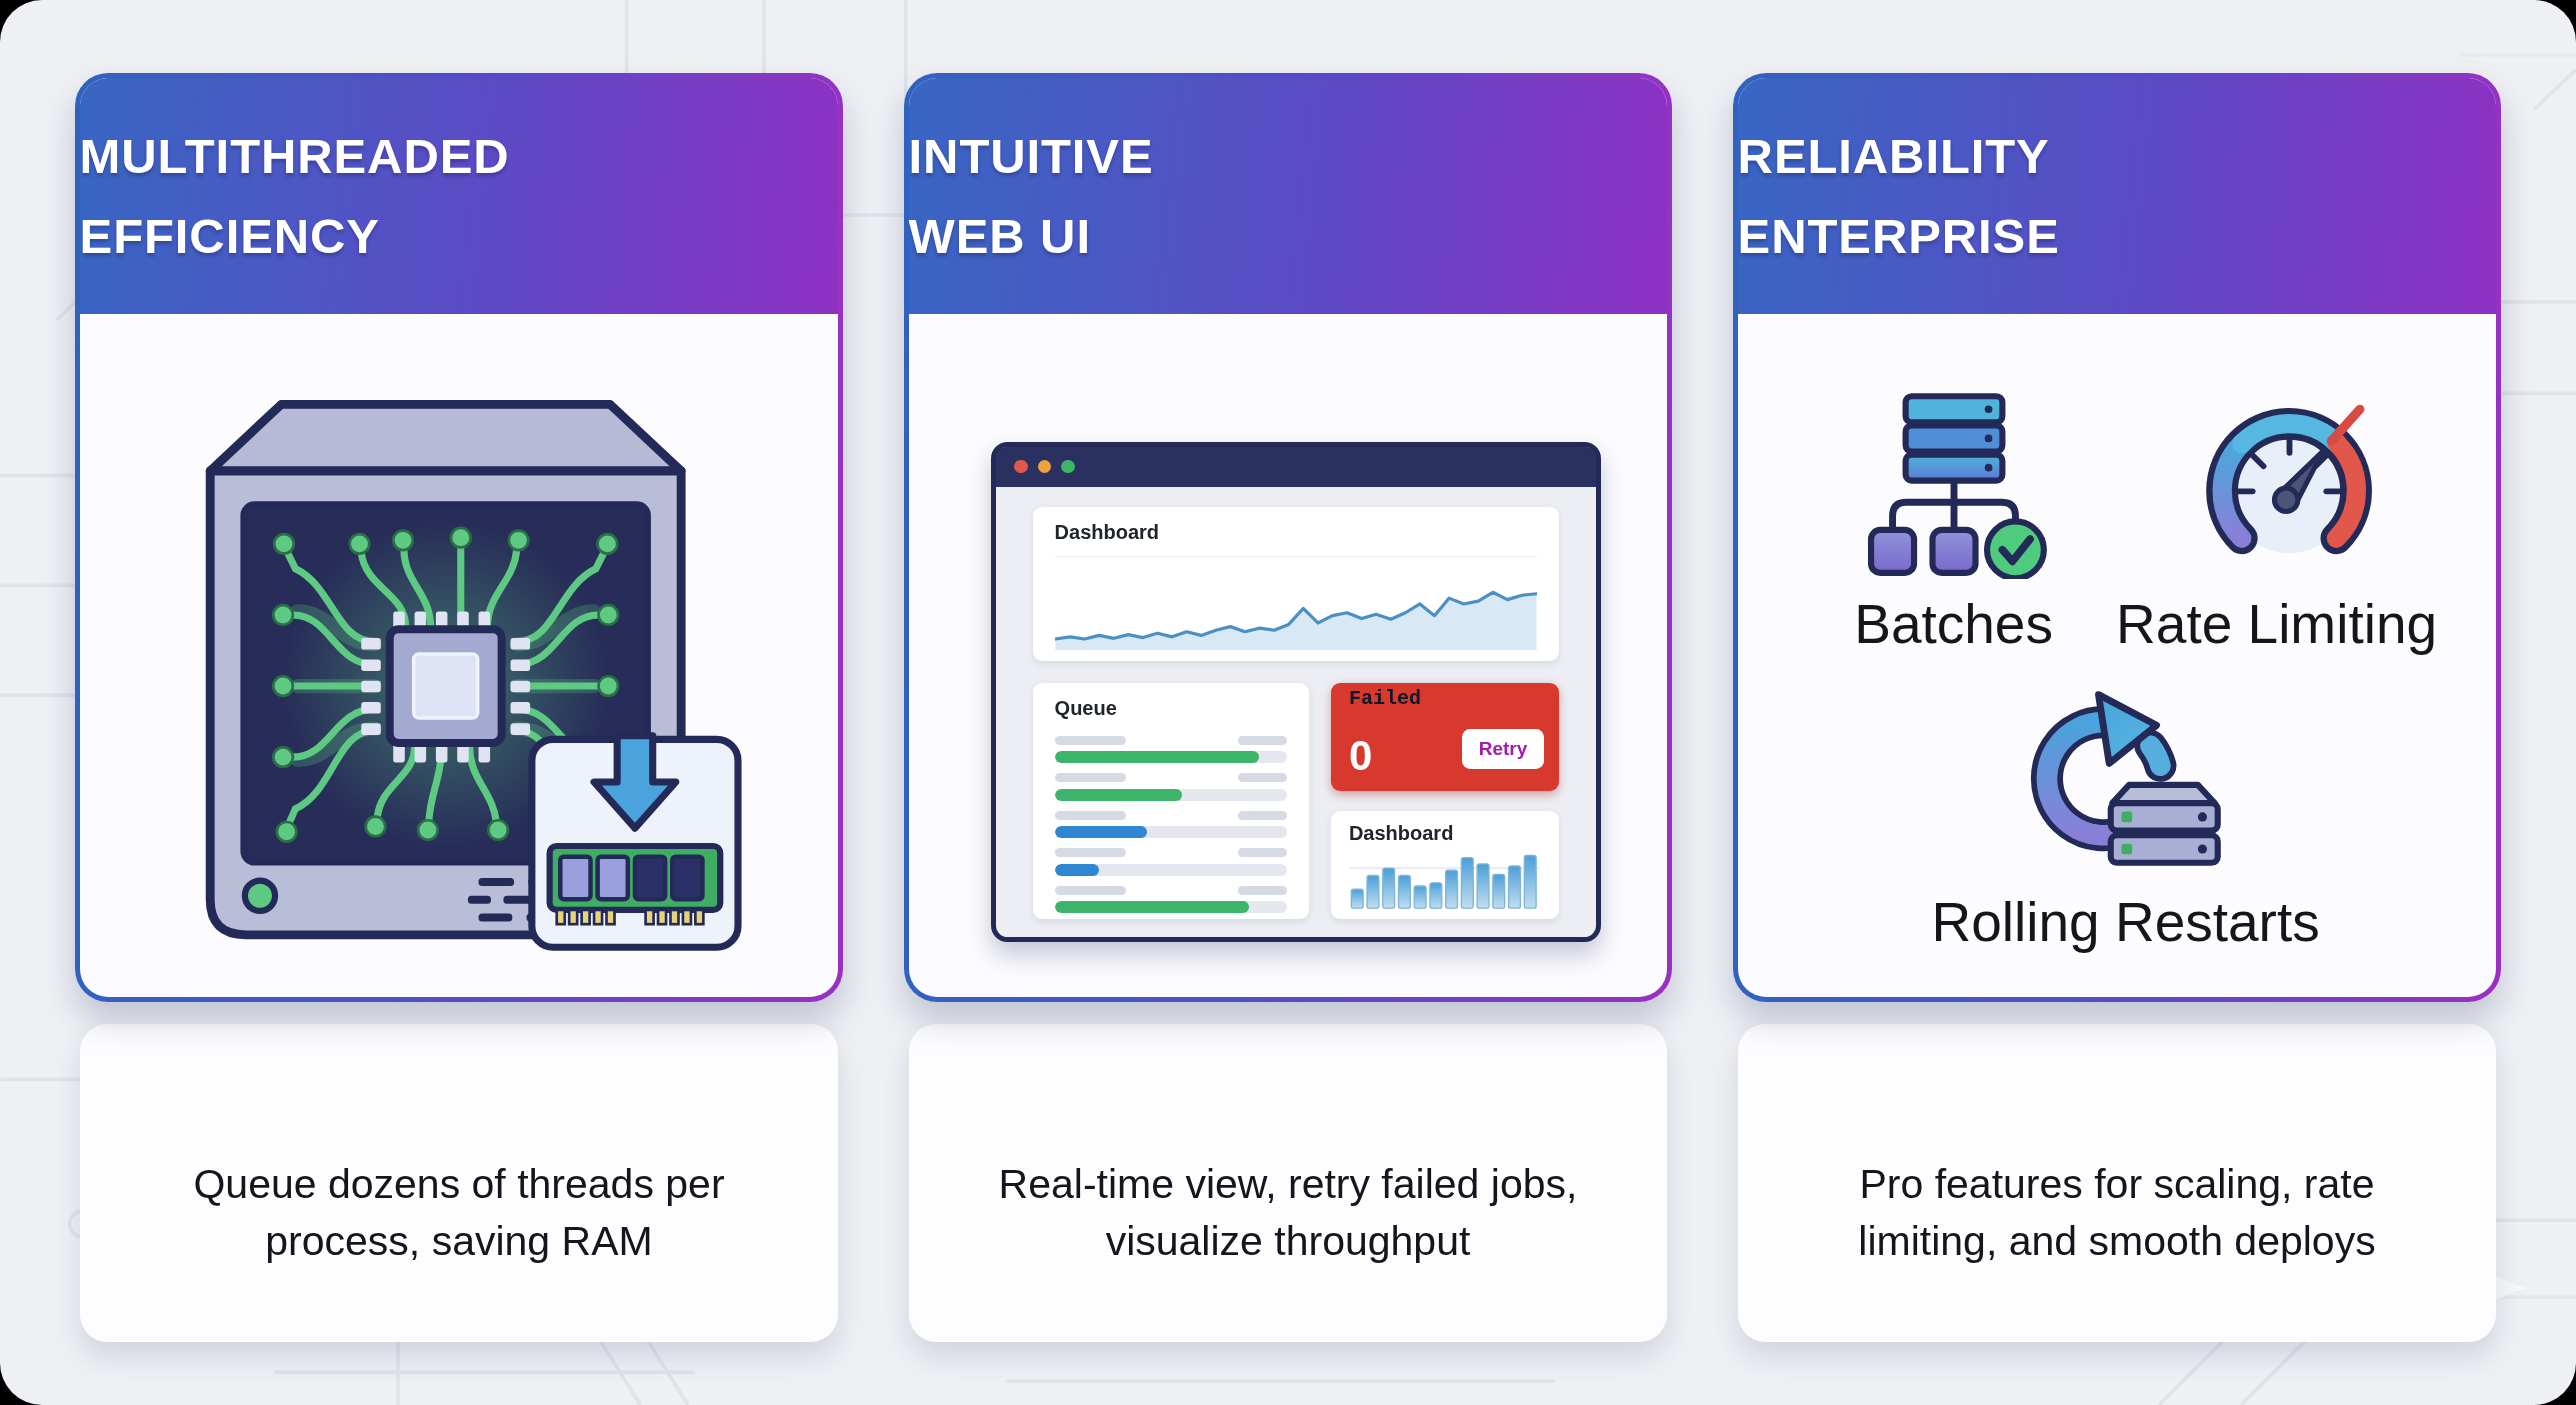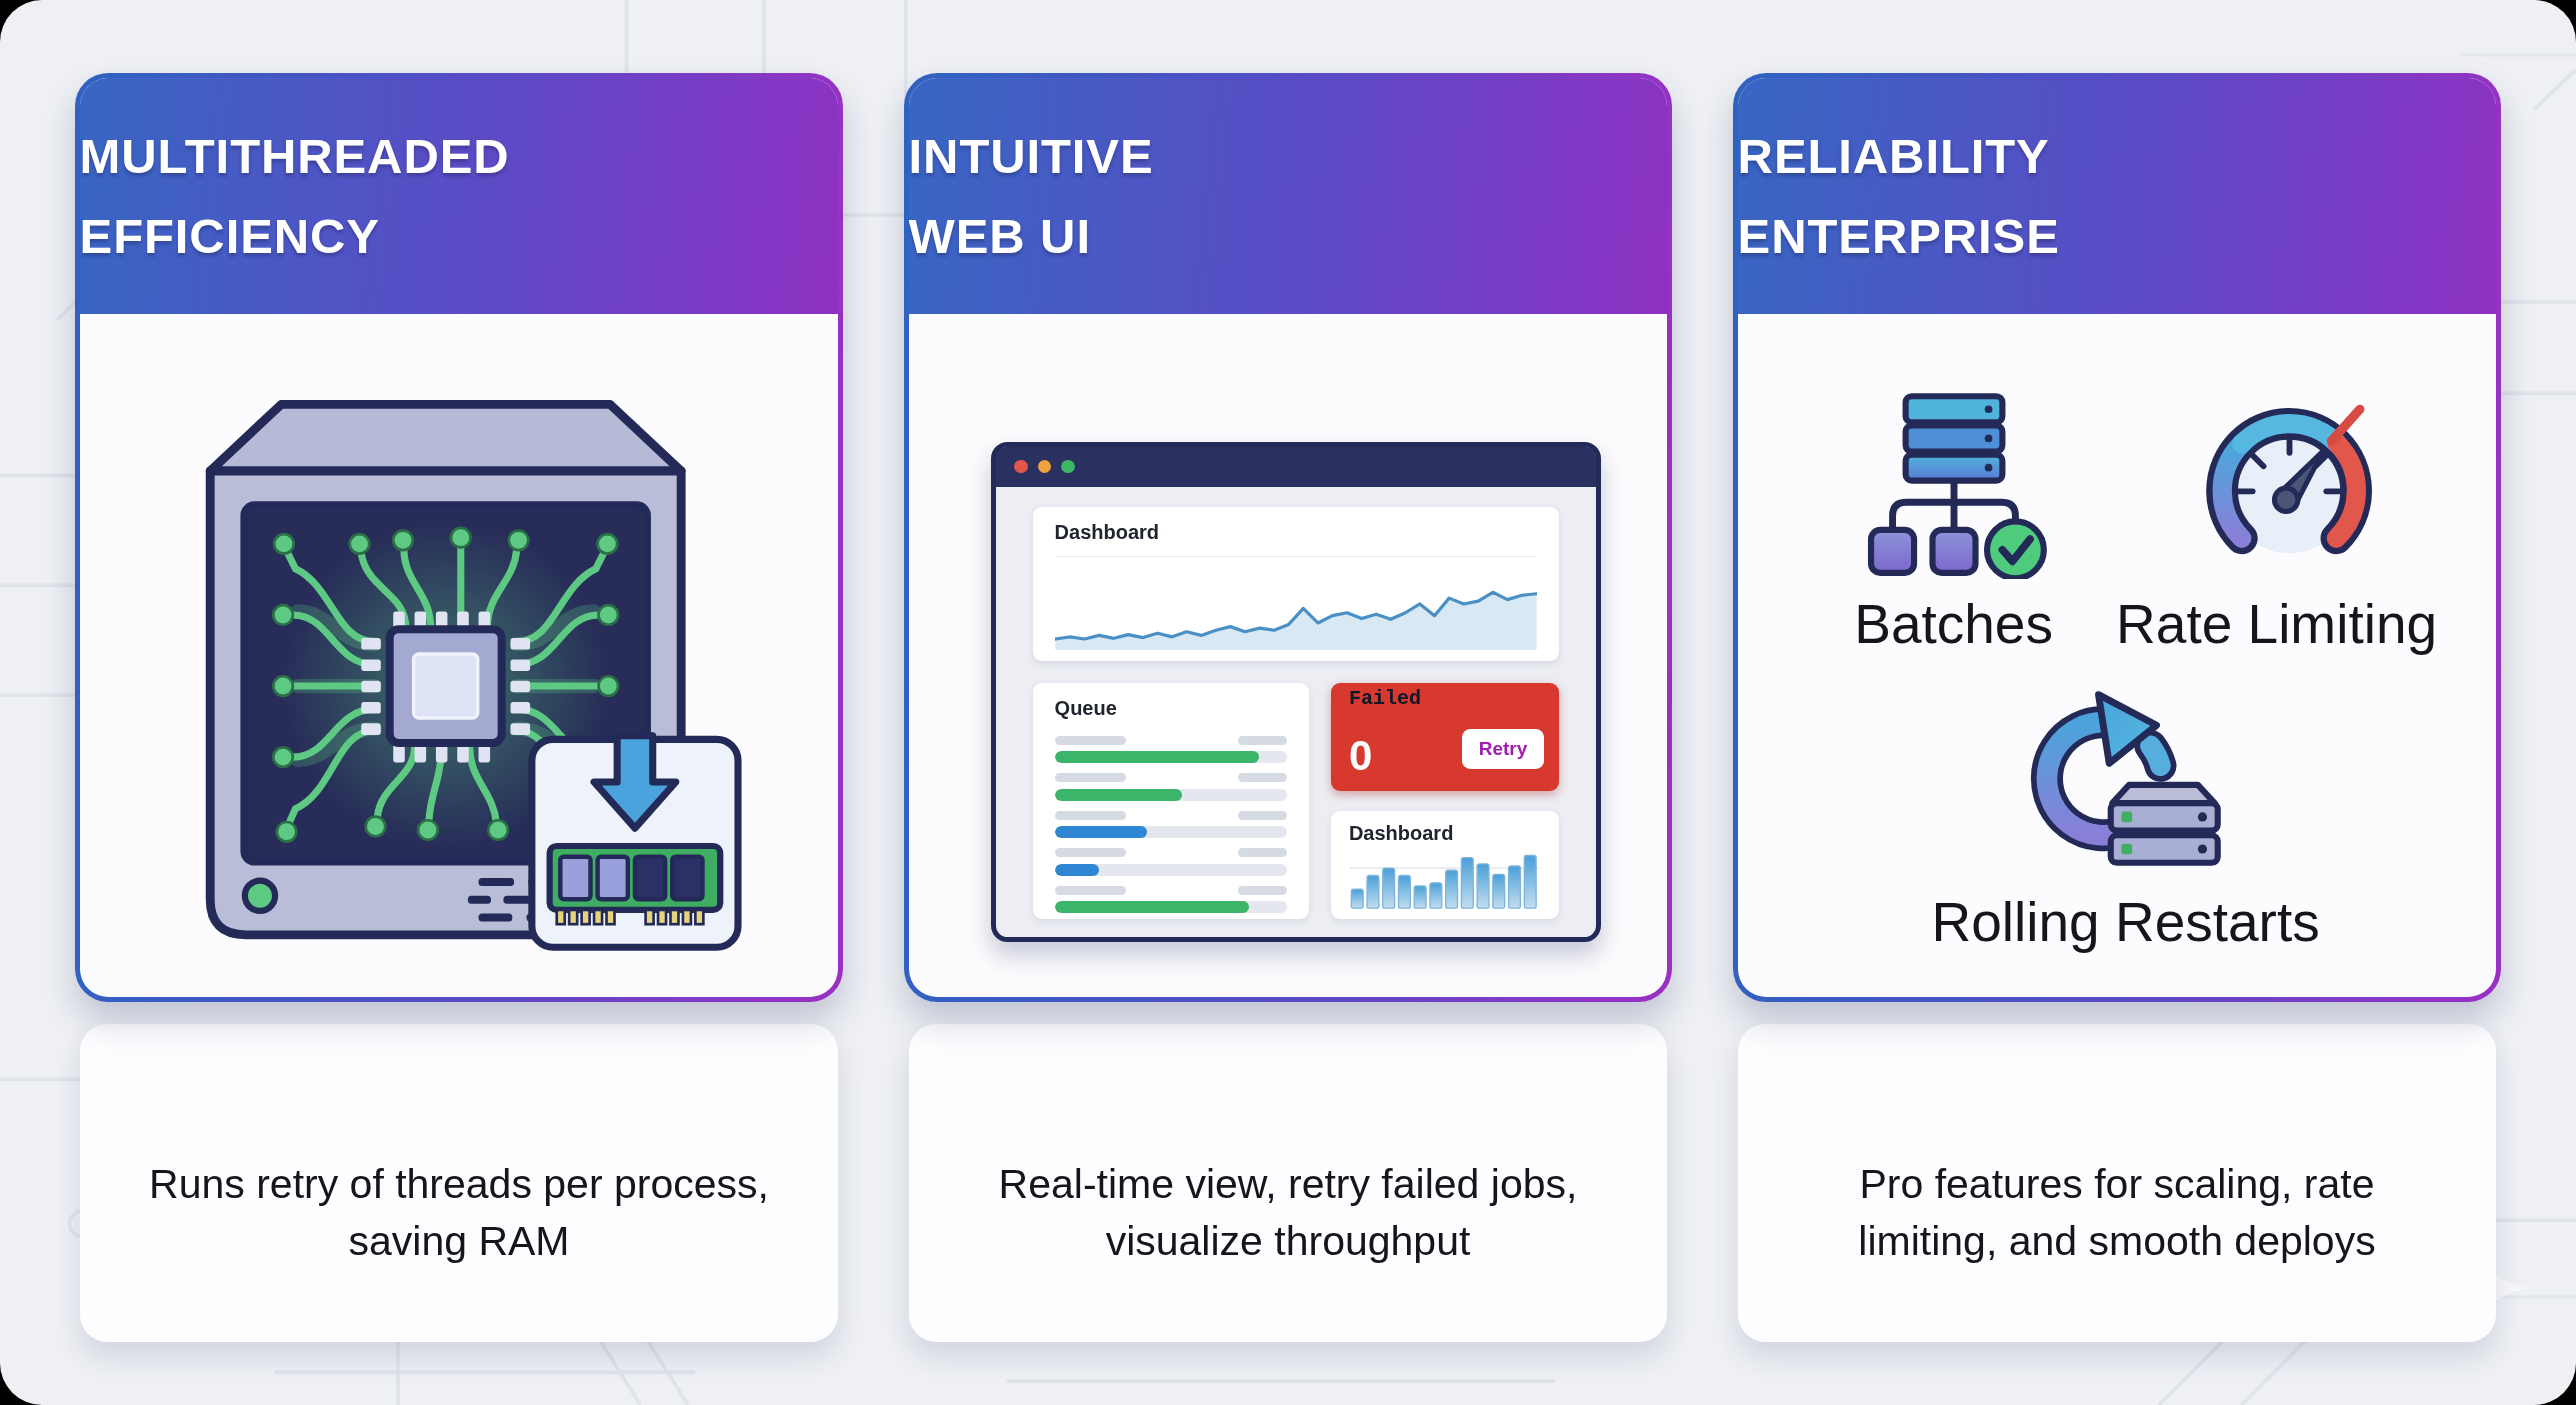--- a/index.html
+++ b/index.html
@@ -102,21 +102,21 @@
     <path d="M2360,1536 L2556,1340"></path>
     <path d="M2546,1418 H2816" opacity="0.7"></path>
     <circle cx="2566" cy="1248" r="16"></circle>
       <path d="M2566,1264 V1330"></path>
     <path d="M2060,1440 H2360"></path>
     <path d="M2700,1345 C2712,1385 2725,1398 2762,1408 C2725,1418 2712,1431 2700,1470 C2688,1431 2675,1418 2638,1408 C2675,1398 2688,1385 2700,1345 Z" fill="#ffffff" stroke="none" opacity="0.9"></path>
   </svg>
 
   <div class="card-col c1">
     <div class="desc-panel">
-      <div class="desc-text">Runs retry of threads per process, saving RAM</div>
+      <div class="desc-text">Queue dozens of threads per process, saving RAM</div>
     </div>
     <div class="top-card">
       <div class="top-card-inner">
         <div class="card-header">
           <span>MULTITHREADED</span>
           <span>EFFICIENCY</span>
         </div>
         <div class="card-body">
 
           <svg class="illu1" width="622" height="631" viewBox="0 0 700 700">

